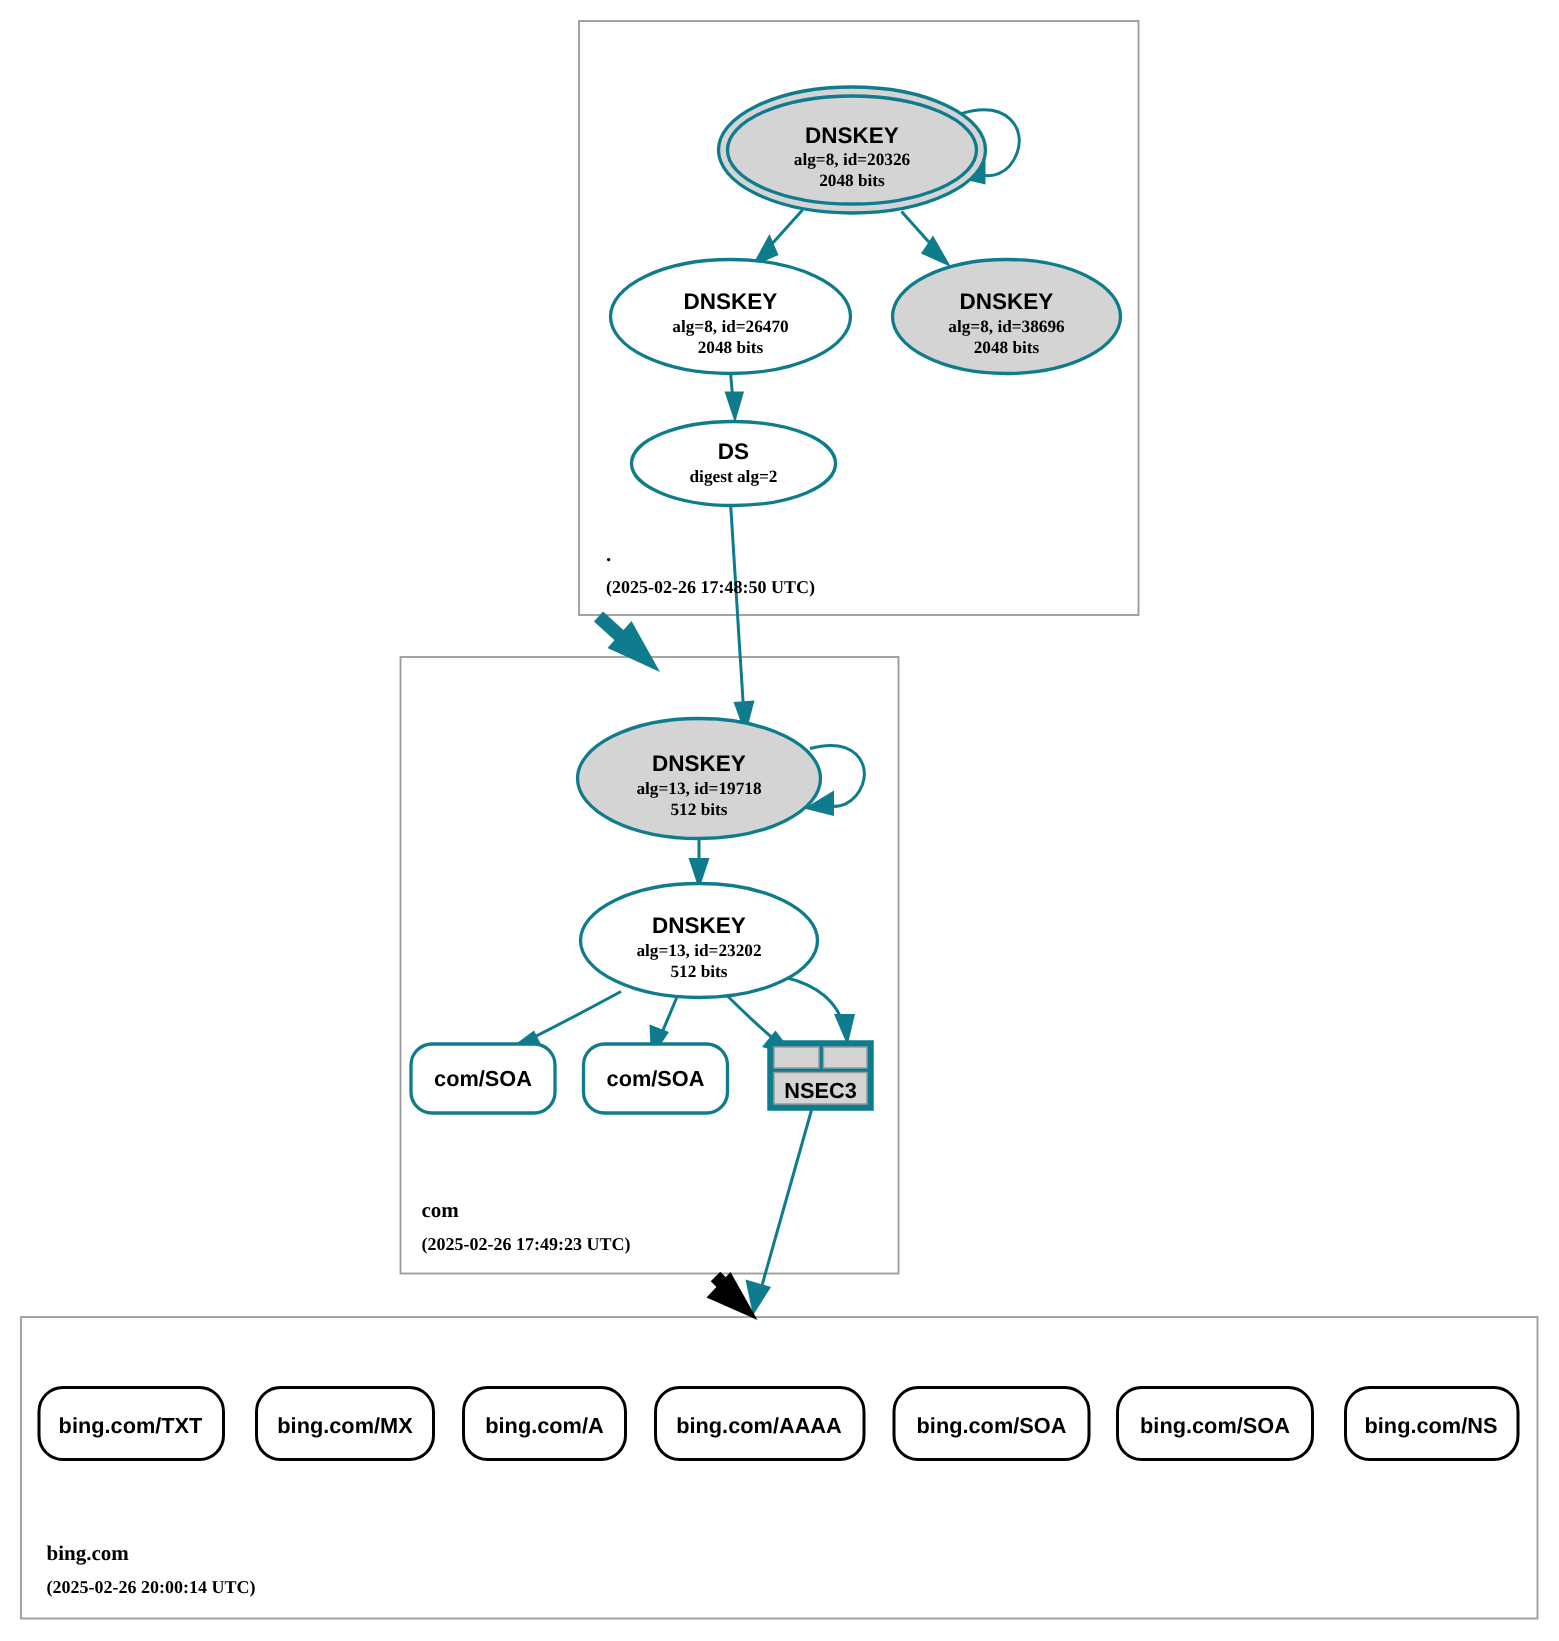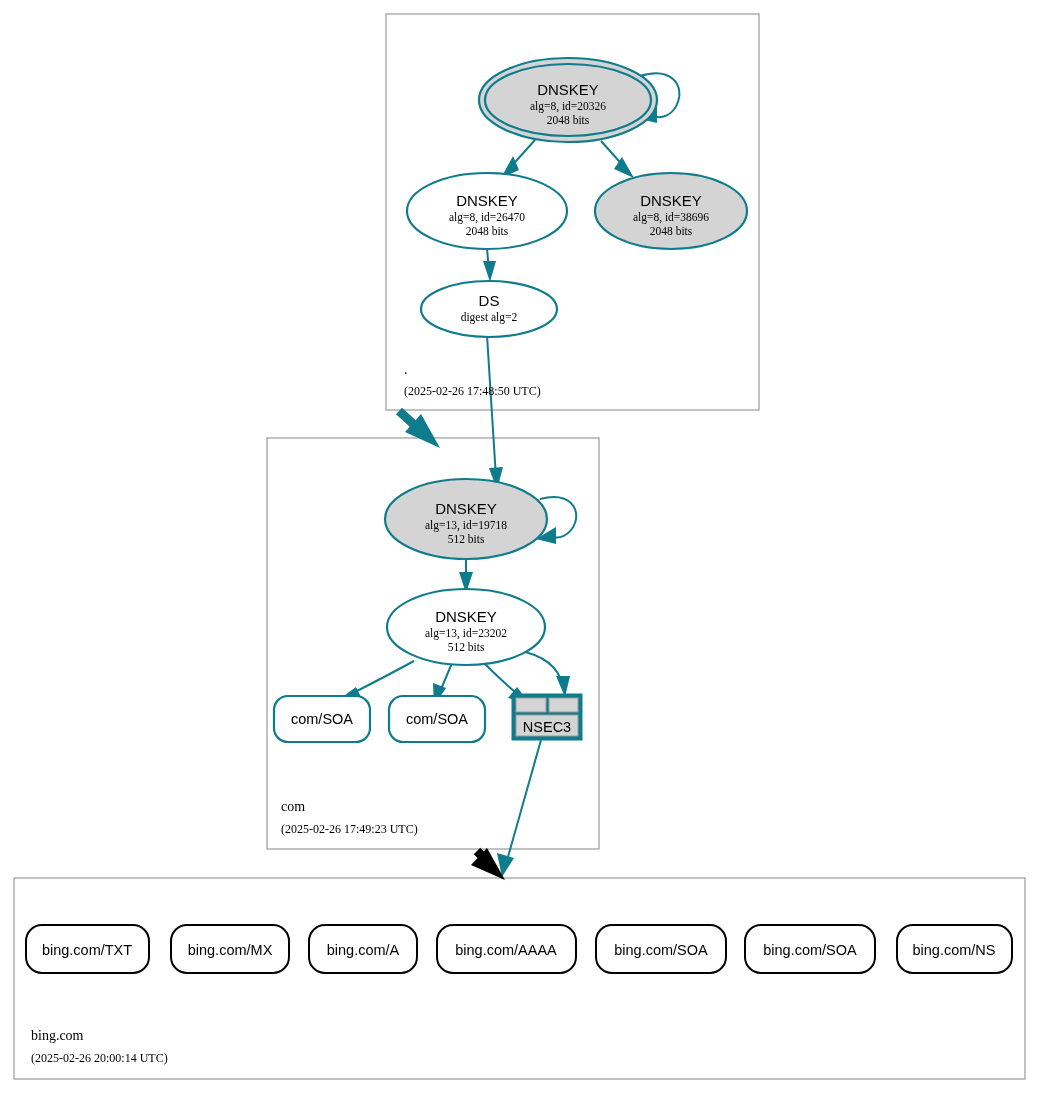--- a/index.html
+++ b/index.html
@@ -14,20 +14,21 @@
     height: 1094px;
     position: relative;
     overflow: hidden;
   }
   #canvas {
     position: absolute;
     left: 0;
     top: 0;
     width: 1033px;
     height: 1094px;
+    font-weight: bold;
   }
   svg { display: block; }
 
   .zone-box {
     fill: #ffffff;
     stroke: #9a9a9a;
     stroke-width: 1.2;
   }
   .node-ellipse {
     stroke: #0e7c8c;

